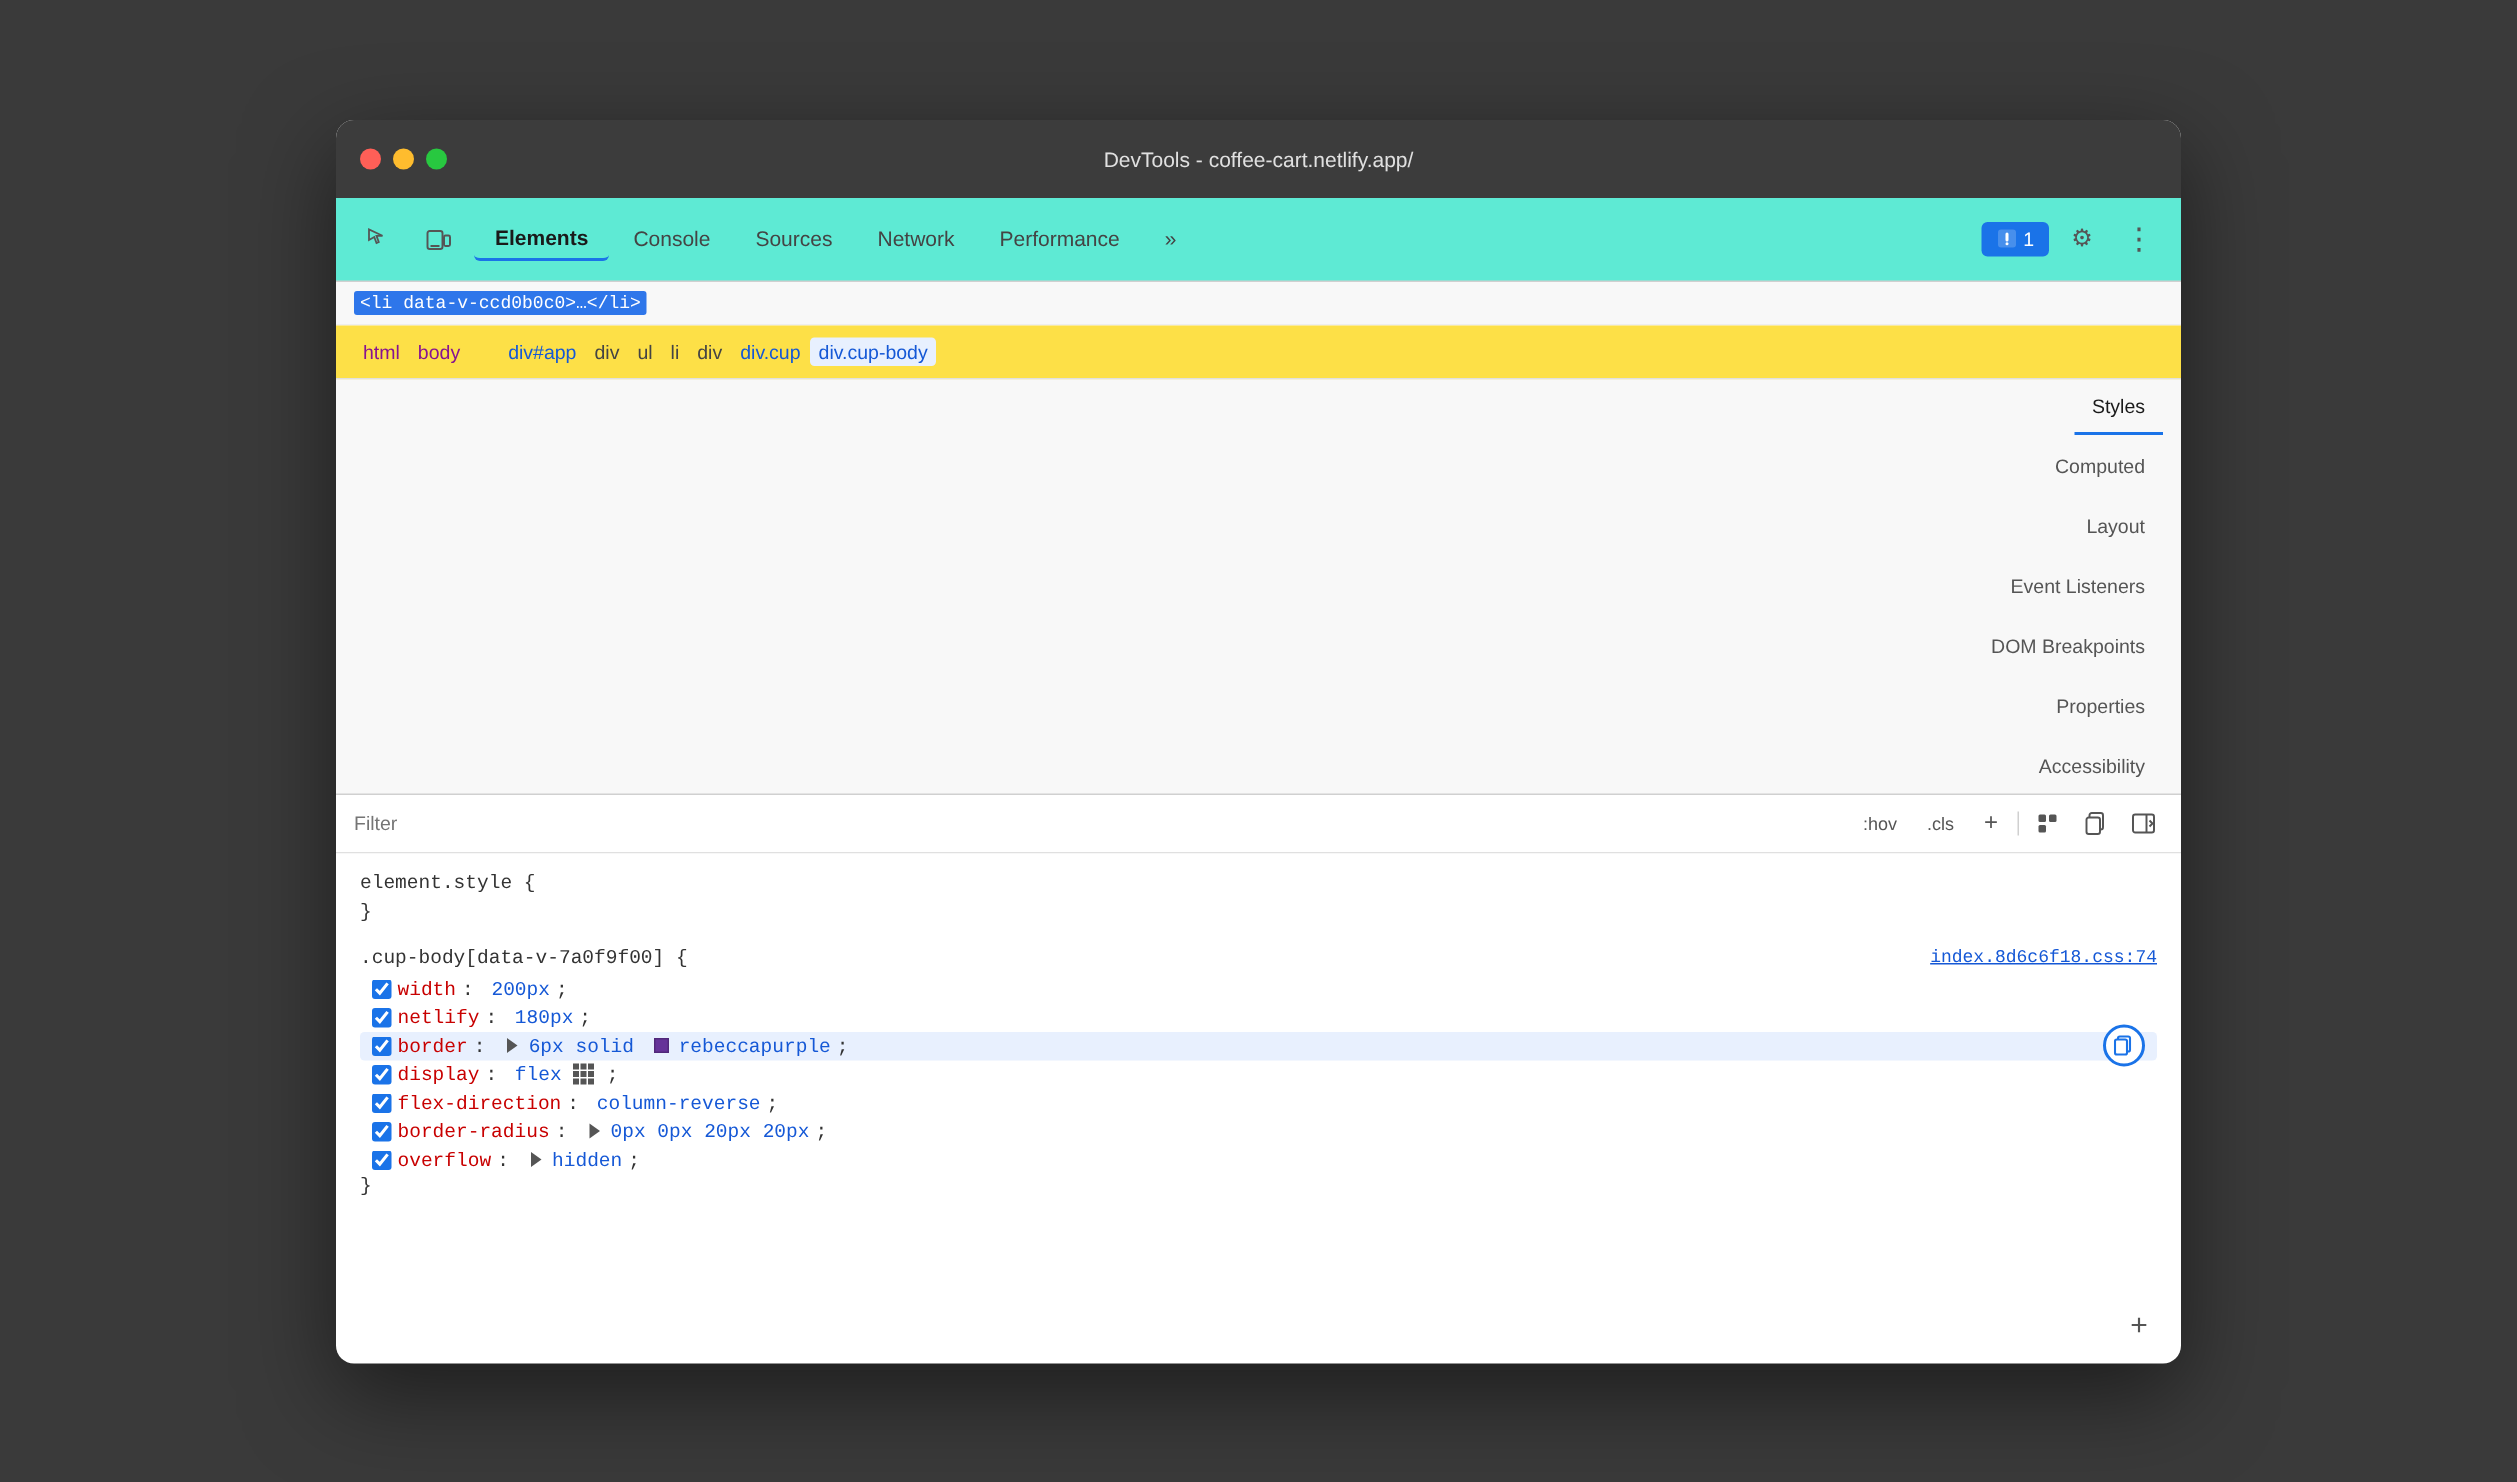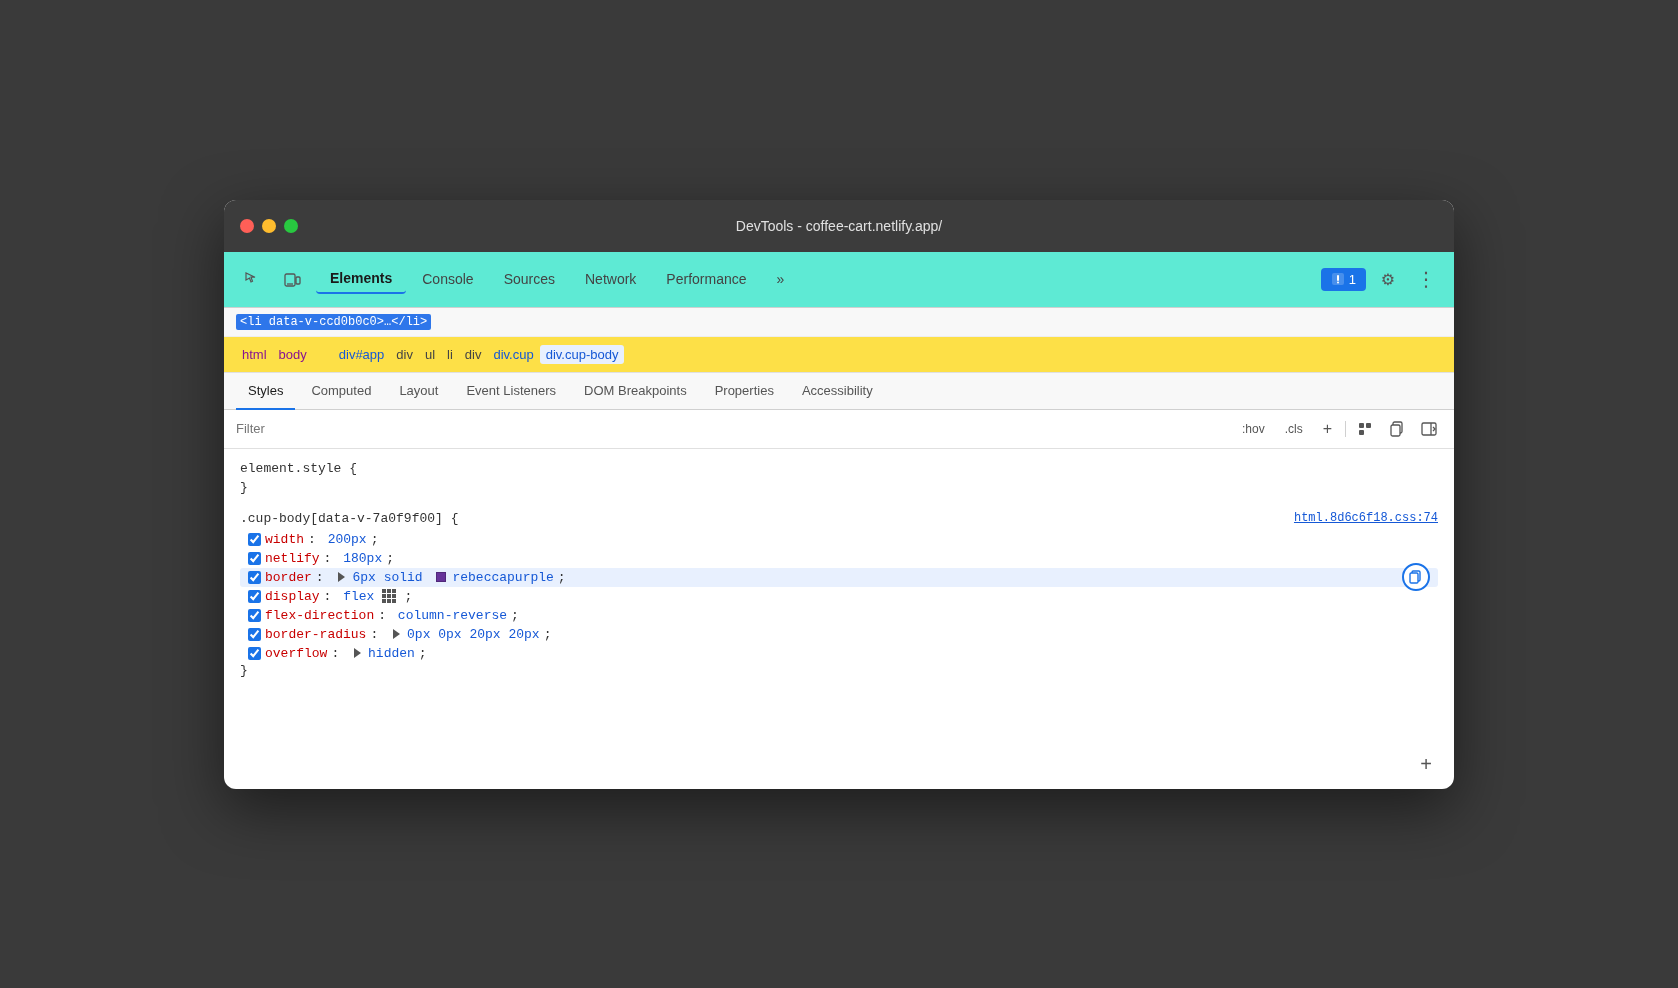--- a/index.html
+++ b/index.html
@@ -191,20 +191,21 @@
     }
 
     
     .subtabs {
       background: #f8f8f8;
       display: flex;
       align-items: flex-end;
       padding: 0 12px;
       border-bottom: 1px solid #d0d0d0;
       gap: 4px;
+      flex-direction: column;
     }
 
     .subtab {
       padding: 10px 12px;
       font-size: 13px;
       color: #555;
       cursor: pointer;
       border: none;
       background: transparent;
       border-bottom: 2px solid transparent;
@@ -526,21 +527,21 @@
       <div class="css-block">
         <div class="css-selector-line">
           <span class="css-selector css-brace">element.style {</span>
         </div>
         <div class="css-brace">}</div>
       </div>
 
       <div class="css-block">
         <div class="css-selector-line">
           <span class="css-selector css-brace">.cup-body[data-v-7a0f9f00] {</span>
-          <span class="css-file-ref">html.8d6c6f18.css:74</span>
+          <span class="css-file-ref">index.8d6c6f18.css:74</span>
         </div>
 
         <div class="css-prop-line">
           <input type="checkbox" class="css-checkbox" checked="" style="">
           <span class="css-prop-name">width</span>
             <span class="css-colon">:&nbsp;</span>
             <span class="css-prop-value">200px</span>
             <span class="css-semicolon">;</span>
         </div>
 

